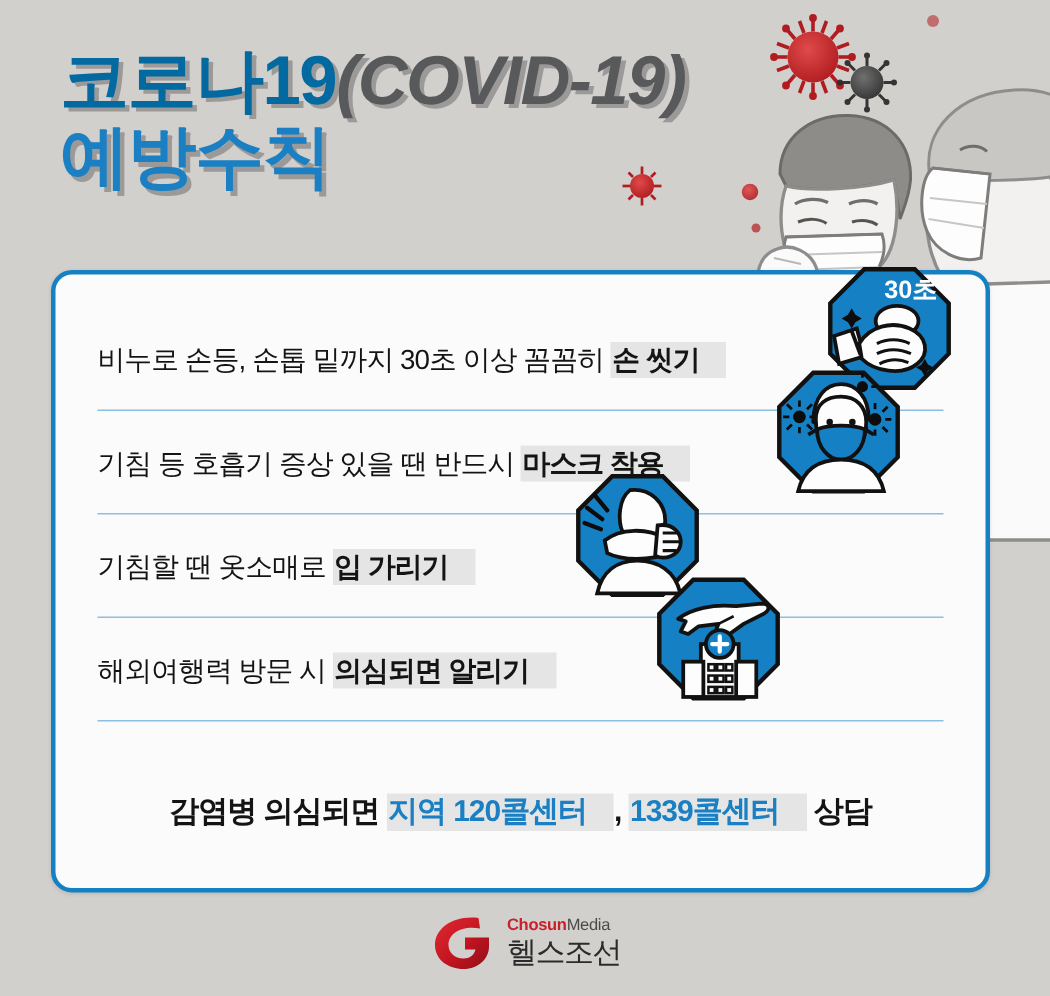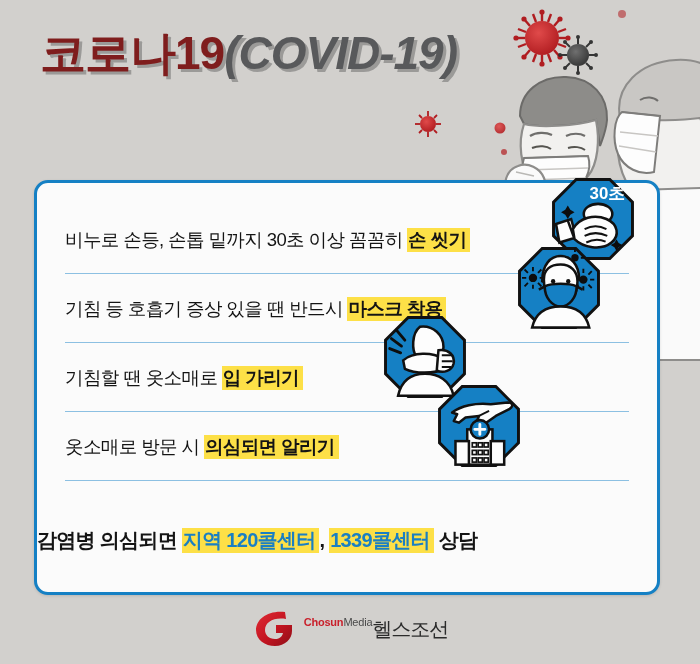--- a/index.html
+++ b/index.html
@@ -17,21 +17,21 @@
   #title-block{position:absolute;left:40px;top:30px;z-index:5;}
   .title-line{
     font-weight:bold;
     letter-spacing:-1px;
     line-height:1.02;
     white-space:nowrap;
     text-shadow:3px 3px 0 rgba(110,110,110,.55);
   }
   #title-line-1{font-size:46px;}
   #title-line-2{font-size:46px;margin-top:4px;}
-  .t-red{color:#7f1d1d;}
+  .t-red{color:#0369a1;}
   .t-gray{color:#58595b;font-style:italic;}
   .t-blue{color:#1a7fc3;}
 
   
   #main-card{
     position:absolute;left:34px;top:180px;width:626px;height:415px;
     background:#fbfbfb;
     border:3px solid #1580c4;
     border-radius:14px;
     box-sizing:border-box;
@@ -44,43 +44,43 @@
     height:68px;
     margin:0 28px;
     display:flex;align-items:center;
     border-bottom:1.5px solid #8cc0e2;
   }
   #rule-list{padding-top:22px;}
   .rule-text{
     font-size:18.5px;color:#141414;white-space:nowrap;letter-spacing:-.6px;
   }
   .hl{
-    background:#fde047;font-weight:bold;padding:1px 4px 2px 1px;
+    background:#e5e5e5;font-weight:bold;padding:1px 18px 2px 1px;
   }
   .hl-blue{color:#1a7fc3;}
 
   
   .badge{
     position:absolute;width:84px;height:84px;z-index:3;text-align:right;
   }
   .oct{width:100%;height:100%;display:block;}
 
   
   #call-line{
-    position:absolute;left:0;right:0;top:344px;
+    position:absolute;left:0;right:0;top:344px;text-align:center;
     font-size:20px;font-weight:bold;color:#141414;letter-spacing:-.7px;
     white-space:nowrap;
   }
 
   
   #logo-block{
     position:absolute;left:0;right:0;top:608px;
     display:flex;justify-content:center;align-items:center;gap:8px;z-index:7;
   }
-  #logo-text{display:flex;flex-direction:row;line-height:1;justify-content:flex-end;}
+  #logo-text{display:flex;flex-direction:column;line-height:1;justify-content:flex-end;}
   #logo-en{font-size:11px;color:#4a4a4a;letter-spacing:-.2px;}
   #logo-en b{color:#c9202b;font-weight:bold;}
   #logo-kr{font-size:20px;font-weight:normal;color:#2b2b2b;letter-spacing:-1px;margin-top:2px;}
 </style>
 </head>
 <body>
 
 <svg id="bg-illustration" width="700" height="664" viewBox="0 0 700 664">
   <defs>
     <clipPath id="clipAll">
@@ -225,20 +225,21 @@
       <circle cx="504" cy="152" r="3" fill="#b01c20" opacity=".7"></circle>
       <circle cx="622" cy="14" r="4" fill="#b01c20" opacity=".55"></circle>
     </g>
   </g>
 </svg>
 
 <div id="title-block">
   <div class="title-line" id="title-line-1">
     <span class="t-red">코로나19</span><span class="t-gray">(COVID-19)</span>
   </div>
+  <div class="title-line t-blue" id="title-line-2">예방수칙</div>
 </div>
 
 <div id="main-card">
 
   <div id="rule-list">
 
     <div class="rule-row">
       <div class="rule-text">
         <span>비누로 손등, 손톱 밑까지 30초 이상 꼼꼼히 </span><span class="hl">손 씻기</span>
       </div>
@@ -321,21 +322,21 @@
           <path d="M66 42 C78 40 86 48 84 58 C82 66 72 70 64 66 Z" fill="#fdfdfd" stroke="#111" stroke-width="3"></path>
           <path d="M70 48 L82 48 M70 55 L83 55 M70 62 L81 62" stroke="#111" stroke-width="2.4"></path>
 
           <path d="M18 96 C22 78 34 70 50 70 C66 70 80 78 84 96 Z" fill="#fdfdfd" stroke="#111" stroke-width="3"></path>
         </svg>
       </div>
     </div>
 
     <div class="rule-row">
       <div class="rule-text">
-        <span>옷소매로 방문 시 </span><span class="hl">의심되면 알리기</span>
+        <span>해외여행력 방문 시 </span><span class="hl">의심되면 알리기</span>
       </div>
       <div class="badge" style="left:372px;top:-28px;">
         <svg class="oct" viewBox="0 0 100 100">
           <polygon points="30,3 70,3 97,30 97,70 70,97 30,97 3,70 3,30" fill="#1580c4" stroke="#111" stroke-width="3.5"></polygon>
 
           <path d="M18 34 C28 26 46 22 64 24 L84 22 C90 22 92 26 86 30 L70 38
                    L56 48 L46 48 L50 38 L34 40 L26 46 L20 44 L24 36 Z" fill="#fdfdfd" stroke="#111" stroke-width="3" stroke-linejoin="round"></path>
           <path d="M50 38 L62 32" stroke="#111" stroke-width="2.2" fill="none"></path>
 
           <rect x="36" y="54" width="30" height="42" fill="#fdfdfd" stroke="#111" stroke-width="3"></rect>

